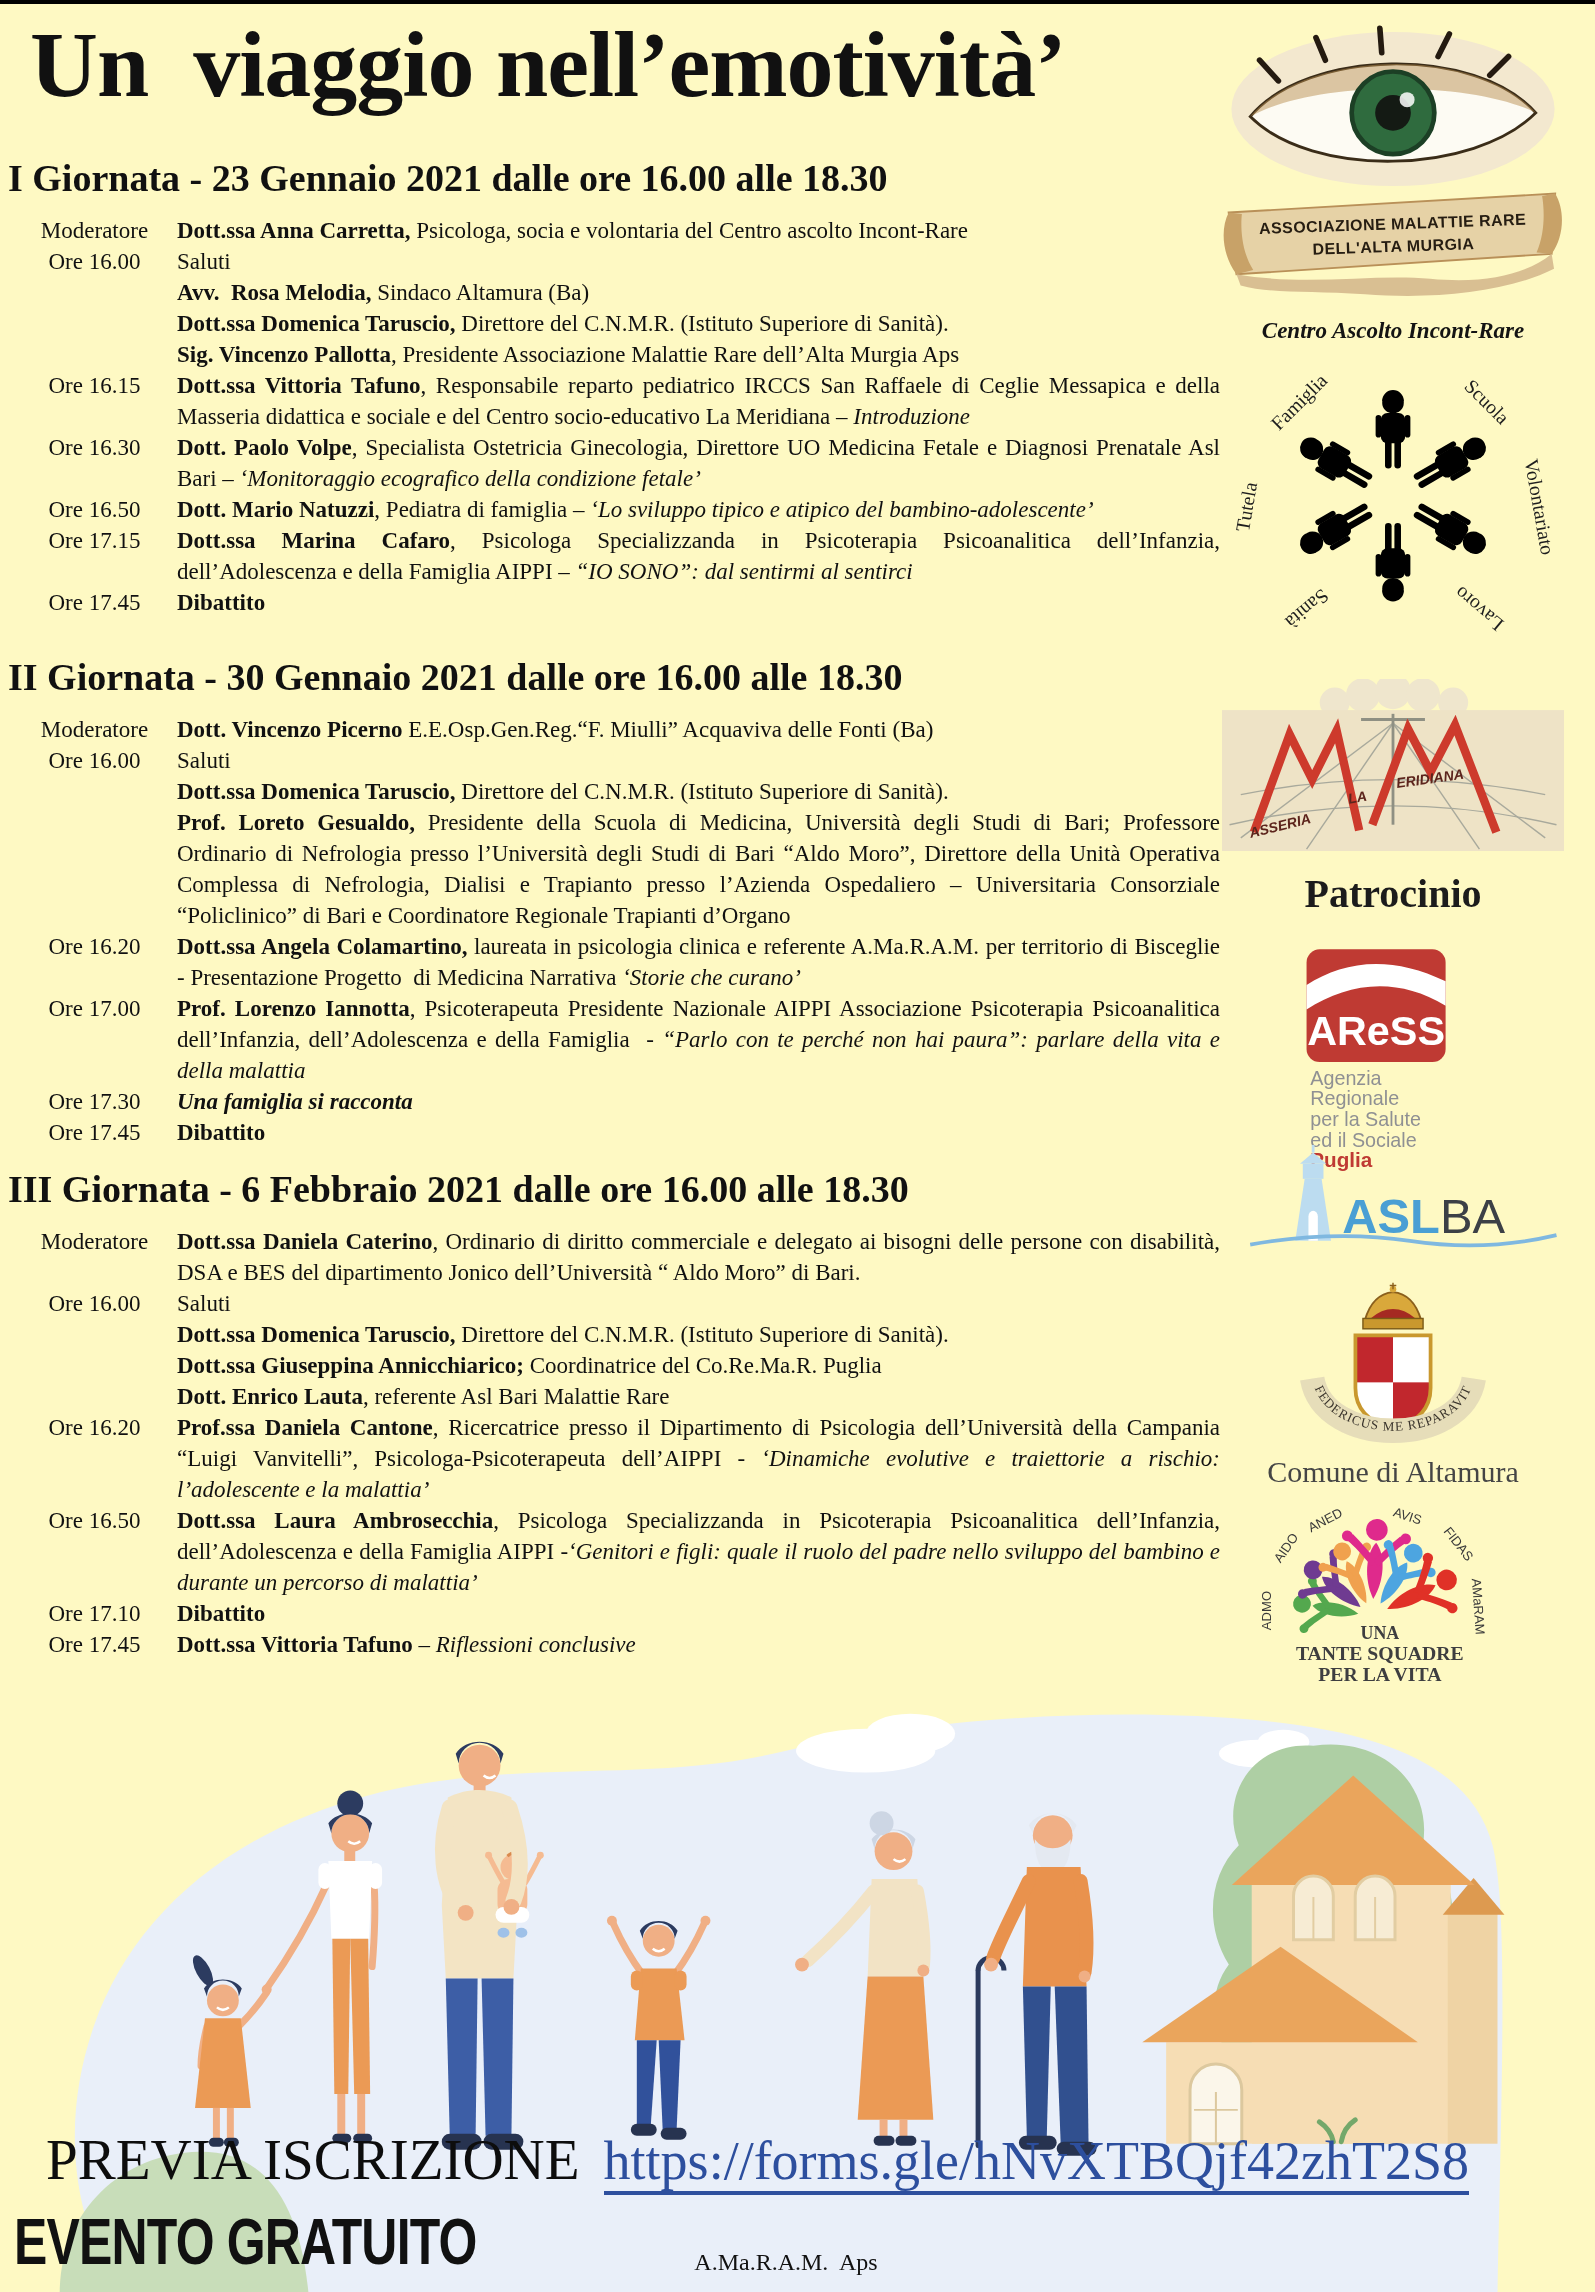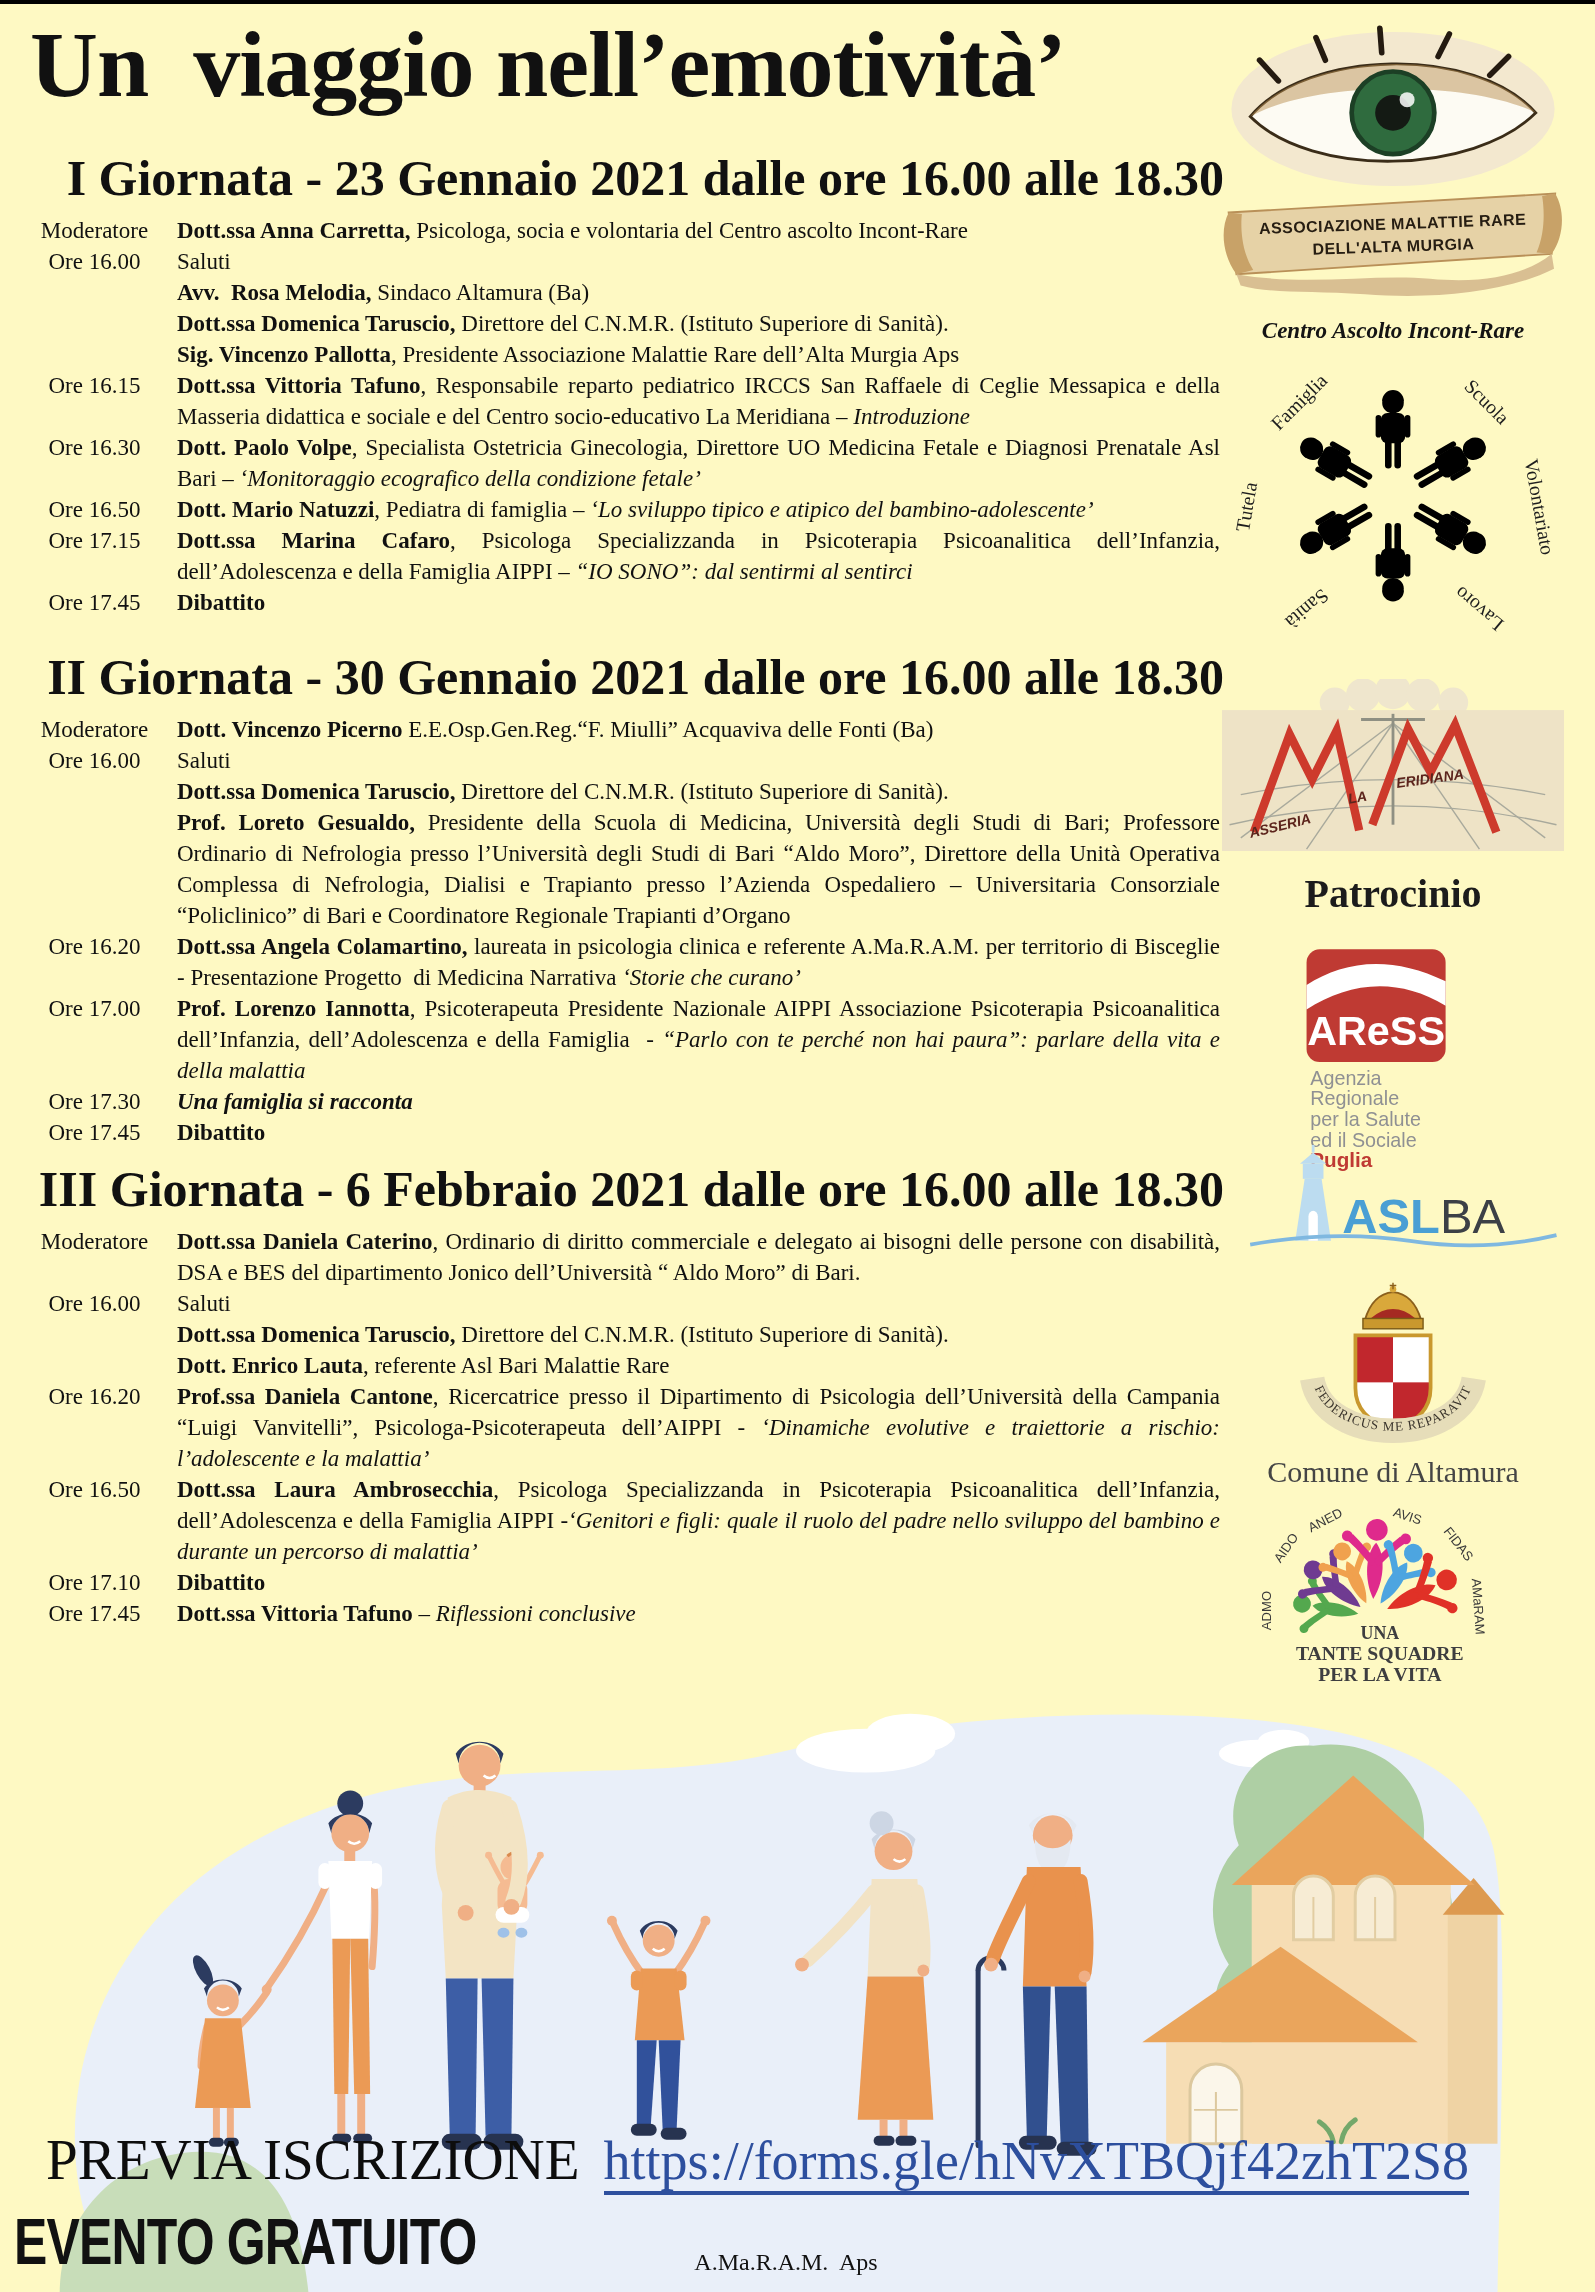--- a/index.html
+++ b/index.html
@@ -4,21 +4,21 @@
 <style>
   html,body{margin:0;padding:0;background:#888;}
   .page{position:relative;width:1596px;height:2292px;background:#fef9c3;overflow:hidden;
         font-family:"Liberation Serif", serif;color:#111;}
   .topline{position:absolute;top:0;left:0;width:1596px;height:4px;background:#000;}
   
   .title{position:absolute;top:10px;left:30px;width:1174px;font-size:94px;font-weight:bold;
          letter-spacing:-1px;white-space:pre-wrap;line-height:1.15;}
   
   .schedule{position:absolute;top:149px;left:8px;width:1216px;font-size:23px;line-height:31px;}
-  .day-header{font-size:50px;font-weight:bold;text-align:right;line-height:46px;margin:0 0 14px 0;}
+  .day-header{font-size:38px;font-weight:bold;text-align:left;line-height:46px;margin:0 0 14px 0;}
   .day-0{margin-top:6px;}
   .day-1{margin-top:36px;}
   .day-2{margin-top:18px;}
   .row{display:grid;grid-template-columns:169px 1fr;}
   .row-label{padding-left:4px;text-align:center;}
   .row-content{text-align:justify;padding-right:4px;}
   .row-content span{white-space:pre-wrap;}
   .seg-b{font-weight:bold;}
   .seg-i{font-style:italic;}
   .seg-bi{font-weight:bold;font-style:italic;}
@@ -137,20 +137,21 @@
       <div class="row">
         <div class="row-label">Ore 16.00</div>
         <div class="row-content"><span class="seg-r">Saluti</span></div>
       </div>
       <div class="row">
         <div class="row-label"></div>
         <div class="row-content"><span class="seg-b">Dott.ssa Domenica Taruscio,</span><span class="seg-r"> Direttore del C.N.M.R. (Istituto Superiore di Sanità).</span></div>
       </div>
       <div class="row">
         <div class="row-label"></div>
+        <div class="row-content"><span class="seg-b">Dott.ssa Giuseppina Annicchiarico;</span><span class="seg-r"> Coordinatrice del Co.Re.Ma.R. Puglia</span></div>
       </div>
       <div class="row">
         <div class="row-label"></div>
         <div class="row-content"><span class="seg-b">Dott. Enrico Lauta</span><span class="seg-r">, referente Asl Bari Malattie Rare</span></div>
       </div>
       <div class="row">
         <div class="row-label">Ore 16.20</div>
         <div class="row-content"><span class="seg-b">Prof.ssa Daniela Cantone</span><span class="seg-r">, Ricercatrice presso il Dipartimento di Psicologia dell’Università della Campania “Luigi Vanvitelli”, Psicologa-Psicoterapeuta dell’AIPPI - </span><span class="seg-i">‘Dinamiche evolutive e traiettorie a rischio: l’adolescente e la malattia’</span></div>
       </div>
       <div class="row">

